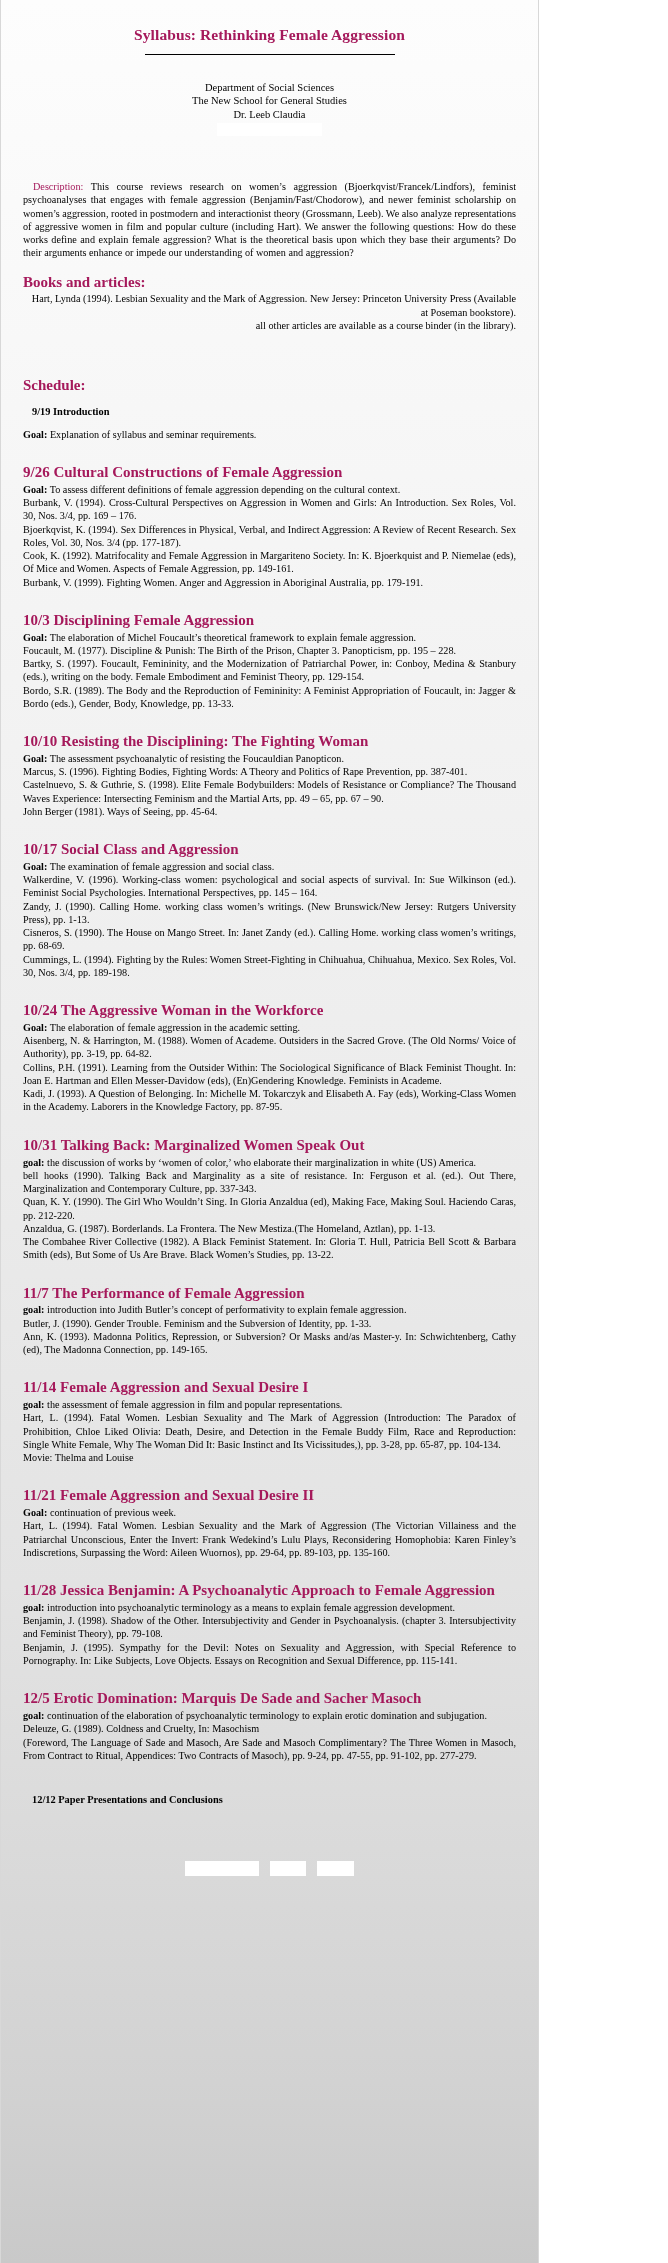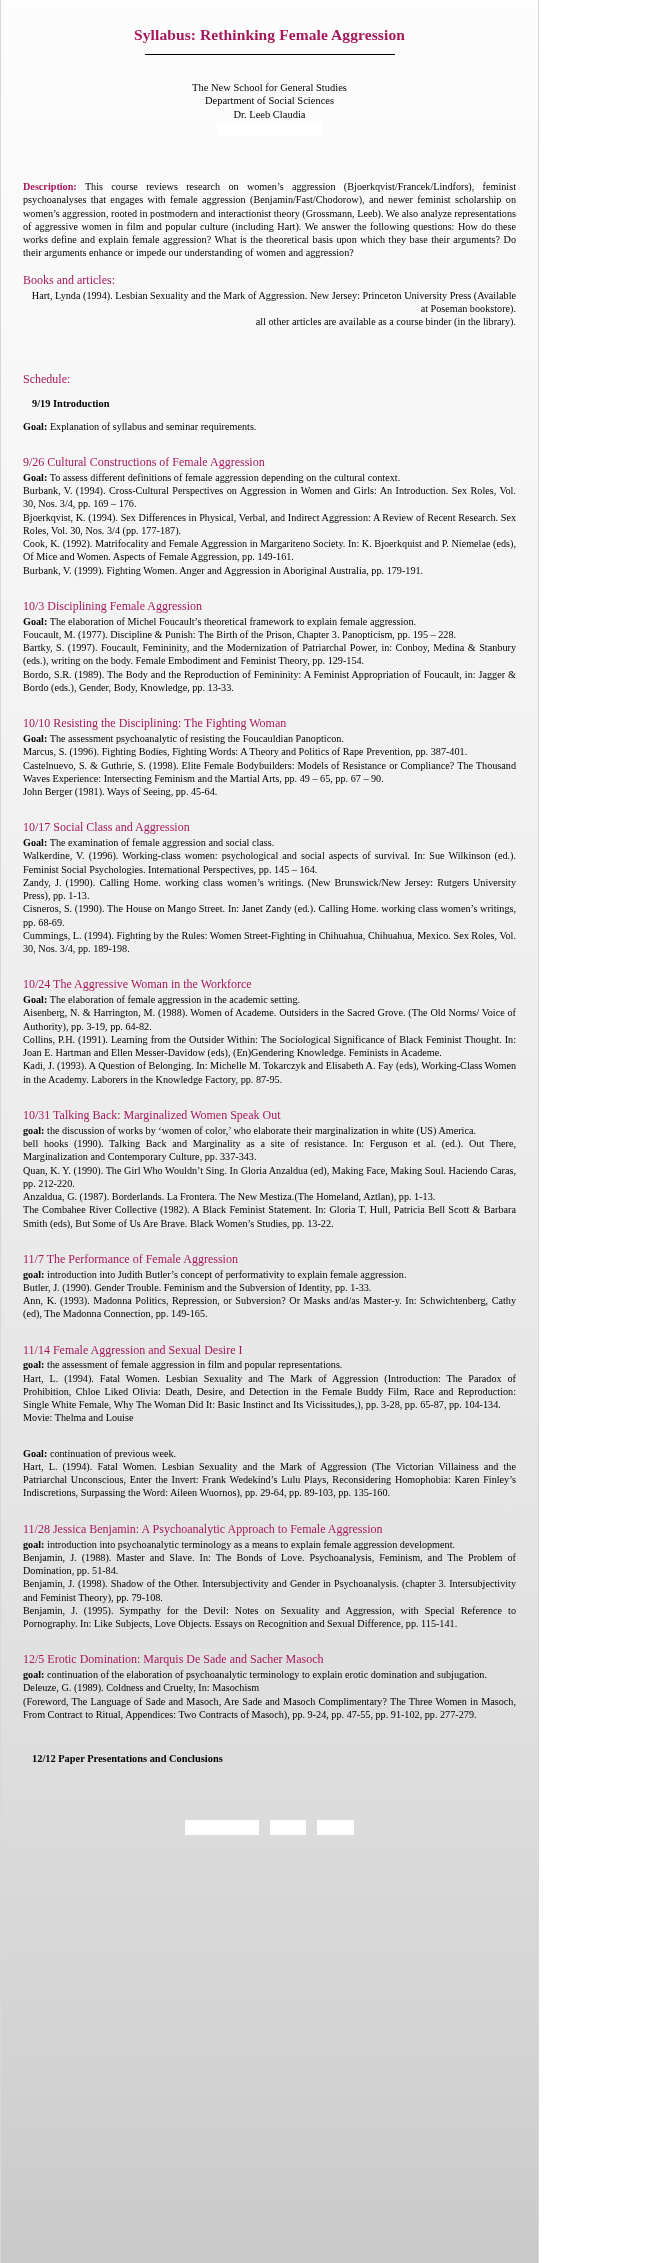--- a/index.html
+++ b/index.html
@@ -54,26 +54,27 @@
   .spacer-sm { height: 13px; }
 
   .para {
     font-size: 10.2px;
     line-height: 1.30;
     text-align: justify;
     margin: 0;
   }
   .lead {
     color: #a5195b;
-    font-weight: bold;
+    font-weight: normal;
+    margin-left: 10px;
   }
   .heading-pink {
     color: #a5195b;
-    font-weight: normal;
-    font-size: 12px;
+    font-weight: bold;
+    font-size: 15px;
     margin: 0;
     line-height: 1.32;
   }
   .heading-black {
     color: #000;
     font-weight: bold;
     font-size: 10.4px;
     margin: 9px;
     line-height: 1.32;
   }
@@ -105,22 +106,22 @@
 </style>
 </head>
 <body>
 
 <div class="page">
 
   <h1 class="title">Syllabus: Rethinking Female Aggression</h1>
   <div class="title-rule"></div>
 
   <div class="institution">
+    <div>Department of Social Sciences</div>
     <div>The New School for General Studies</div>
-    <div>Department of Social Sciences</div>
     <div>Dr. Leeb Claudia</div>
     <div class="inst-blank"></div>
   </div>
 
   <div class="spacer-lg"></div>
 
   <p class="para">
     <span class="lead">Description:</span><span> This course reviews research on women’s aggression (Bjoerkqvist/Francek/Lindfors), feminist psychoanalyses that engages with female aggression (Benjamin/Fast/Chodorow), and newer feminist scholarship on women’s aggression, rooted in postmodern and interactionist theory (Grossmann, Leeb). We also analyze representations of aggressive women in film and popular culture (including Hart). We answer the following questions: How do these works define and explain female aggression? What is the theoretical basis upon which they base their arguments? Do their arguments enhance or impede our understanding of women and aggression?</span>
   </p>
 
@@ -201,28 +202,28 @@
       </div>
       <div class="gap-section"></div>
       <div class="section">
         <p class="heading-pink">11/14 Female Aggression and Sexual Desire I</p>
         <p class="ref"><span class="goal-label">goal:</span><span> the assessment of female aggression in film and popular representations.</span></p>
         <p class="ref">Hart, L. (1994). Fatal Women. Lesbian Sexuality and The Mark of Aggression (Introduction: The Paradox of Prohibition, Chloe Liked Olivia: Death, Desire, and Detection in the Female Buddy Film, Race and Reproduction: Single White Female, Why The Woman Did It: Basic Instinct and Its Vicissitudes,), pp. 3-28, pp. 65-87, pp. 104-134.</p>
         <p class="ref">Movie: Thelma and Louise</p>
       </div>
       <div class="gap-section"></div>
       <div class="section">
+        <p class="heading-pink">11/21 Female Aggression and Sexual Desire II</p>
         <p class="ref"><span class="goal-label">Goal:</span><span> continuation of previous week.</span></p>
         <p class="ref">Hart, L. (1994). Fatal Women. Lesbian Sexuality and the Mark of Aggression (The Victorian Villainess and the Patriarchal Unconscious, Enter the Invert: Frank Wedekind’s Lulu Plays, Reconsidering Homophobia: Karen Finley’s Indiscretions, Surpassing the Word: Aileen Wuornos), pp. 29-64, pp. 89-103, pp. 135-160.</p>
       </div>
       <div class="gap-section"></div>
       <div class="section">
         <p class="heading-pink">11/28 Jessica Benjamin: A Psychoanalytic Approach to Female Aggression</p>
         <p class="ref"><span class="goal-label">goal:</span><span> introduction into psychoanalytic terminology as a means to explain female aggression development.</span></p>
-        <p class="ref">Benjamin, J. (1988). Master and Slave. In: The Bonds of Love. Psychoanalysis, Feminism, and The Problem of Domination, pp. 51-84.</p>
         <p class="ref">Benjamin, J. (1998). Shadow of the Other. Intersubjectivity and Gender in Psychoanalysis. (chapter 3. Intersubjectivity and Feminist Theory), pp. 79-108.</p>
         <p class="ref">Benjamin, J. (1995). Sympathy for the Devil: Notes on Sexuality and Aggression, with Special Reference to Pornography. In: Like Subjects, Love Objects. Essays on Recognition and Sexual Difference, pp. 115-141.</p>
       </div>
       <div class="gap-section"></div>
       <div class="section">
         <p class="heading-pink">12/5  Erotic Domination: Marquis De Sade and Sacher Masoch</p>
         <p class="ref"><span class="goal-label">goal:</span><span> continuation of the elaboration of psychoanalytic terminology to explain erotic domination and subjugation.</span></p>
         <p class="ref">Deleuze, G. (1989). Coldness and Cruelty, In: Masochism</p>
         <p class="ref">(Foreword, The Language of Sade and Masoch, Are Sade and Masoch Complimentary? The Three Women in Masoch, From Contract to Ritual, Appendices: Two Contracts of Masoch), pp. 9-24, pp. 47-55, pp. 91-102, pp. 277-279.</p>
       </div>

